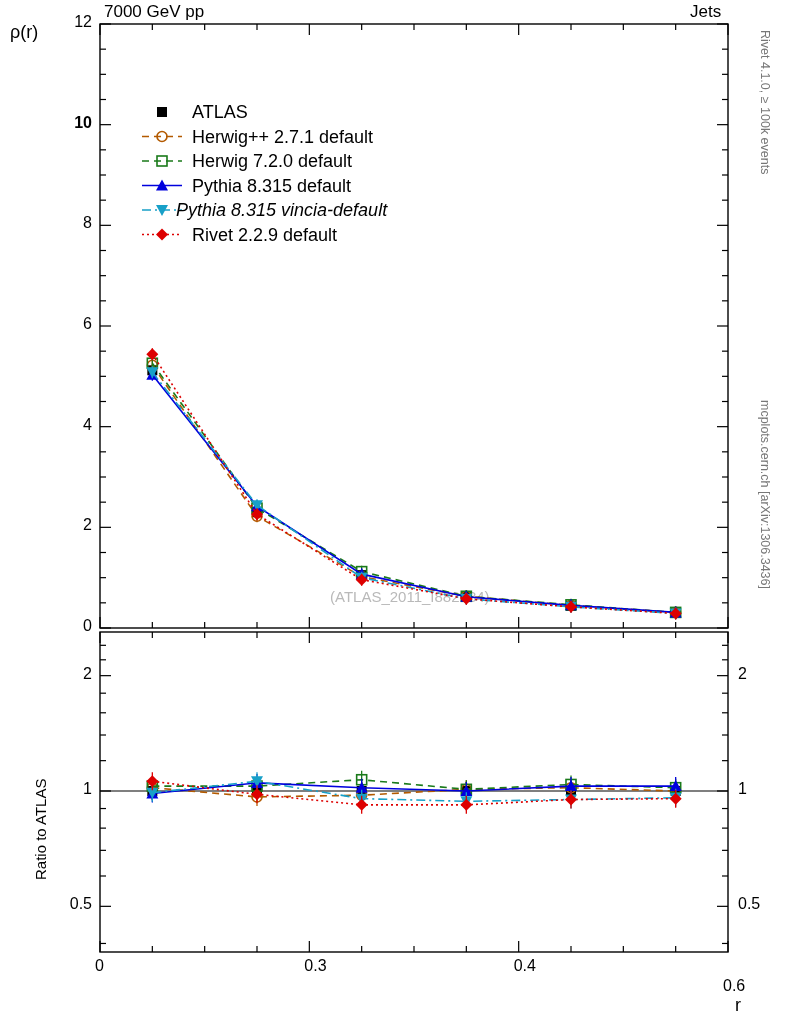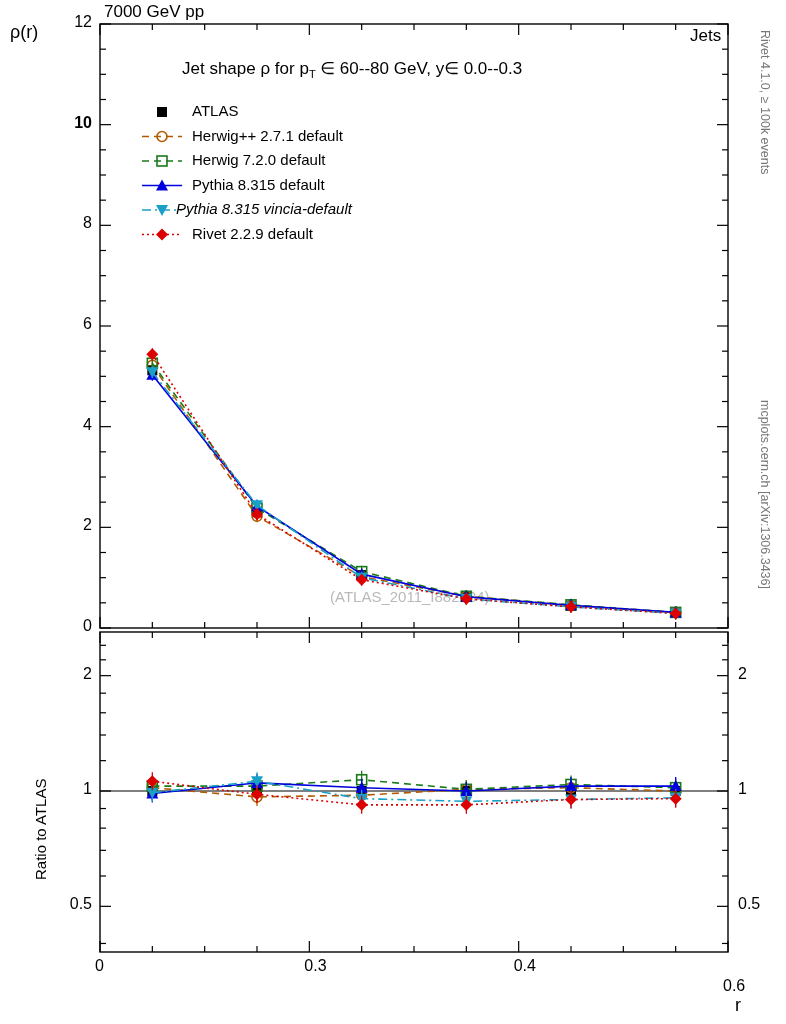--- a/index.html
+++ b/index.html
@@ -3,40 +3,37 @@
 <meta charset="utf-8">
 <style>
   html,body{margin:0;padding:0;background:#ffffff;}
   body{width:786px;height:1024px;font-family:"Liberation Sans",sans-serif;color:#000;position:relative;overflow:hidden;}
   #root{position:absolute;left:0;top:0;width:786px;height:1012px;}
   .txt{position:absolute;white-space:nowrap;}
   .vtxt{position:absolute;white-space:nowrap;transform-origin:0 0;}
   svg{position:absolute;left:0;top:0;}
   .hdr{font-size:17px;}
   .ax{font-size:16px;}
-  .leg{font-size:15px;}
+  .leg{font-size:18px;}
 </style>
 </head>
 <body>
 
 <div id="root">
 
   <div class="txt hdr" style="left:104px;top:2px;">7000 GeV pp</div>
-  <div class="txt hdr" style="left:690px;top:2px;margin-top:24px;">Jets</div>
+  <div class="txt hdr" style="left:690px;top:2px;">Jets</div>
 
   <div class="vtxt" style="left:772px;top:30px;font-size:12.5px;color:#777;transform:rotate(90deg);">Rivet 4.1.0, ≥ 100k events</div>
   <div class="vtxt" style="left:772px;top:400px;font-size:12.5px;color:#777;transform:rotate(90deg);">mcplots.cern.ch [arXiv:1306.3436]</div>
 
   <div class="txt ax" style="left:10px;top:22px;font-size:18px;">ρ(r)</div>
   <div class="vtxt ax" style="left:32px;top:880px;transform:rotate(-90deg);font-size:15px;">Ratio to ATLAS</div>
   <div class="txt ax" style="left:735px;top:995px;font-size:18px;">r</div>
 
-  <div class="txt" style="left:182px;top:58px;font-size:17px;">
-    <span>Jet shape </span><span>ρ</span><span> for p</span><span style="font-size:11px;vertical-align:sub;">T</span><span> ∈ 60--80 GeV, y∈ 0.0--0.3</span>
-  </div>
 
   <div class="txt" style="left:330px;top:588px;font-size:15px;color:#b9b9b9;">(ATLAS_2011_I882984)</div>
 
   <svg width="786" height="1024">
 
     <rect x="100" y="24" width="628" height="604" fill="none" stroke="#000" stroke-width="1.4"></rect>
 
     <rect x="100" y="632" width="628" height="320" fill="none" stroke="#000" stroke-width="1.4"></rect>
     <g id="ticks">
         <line x1="100" y1="628" x2="100" y2="617" stroke="#000" stroke-width="1.2"></line>

